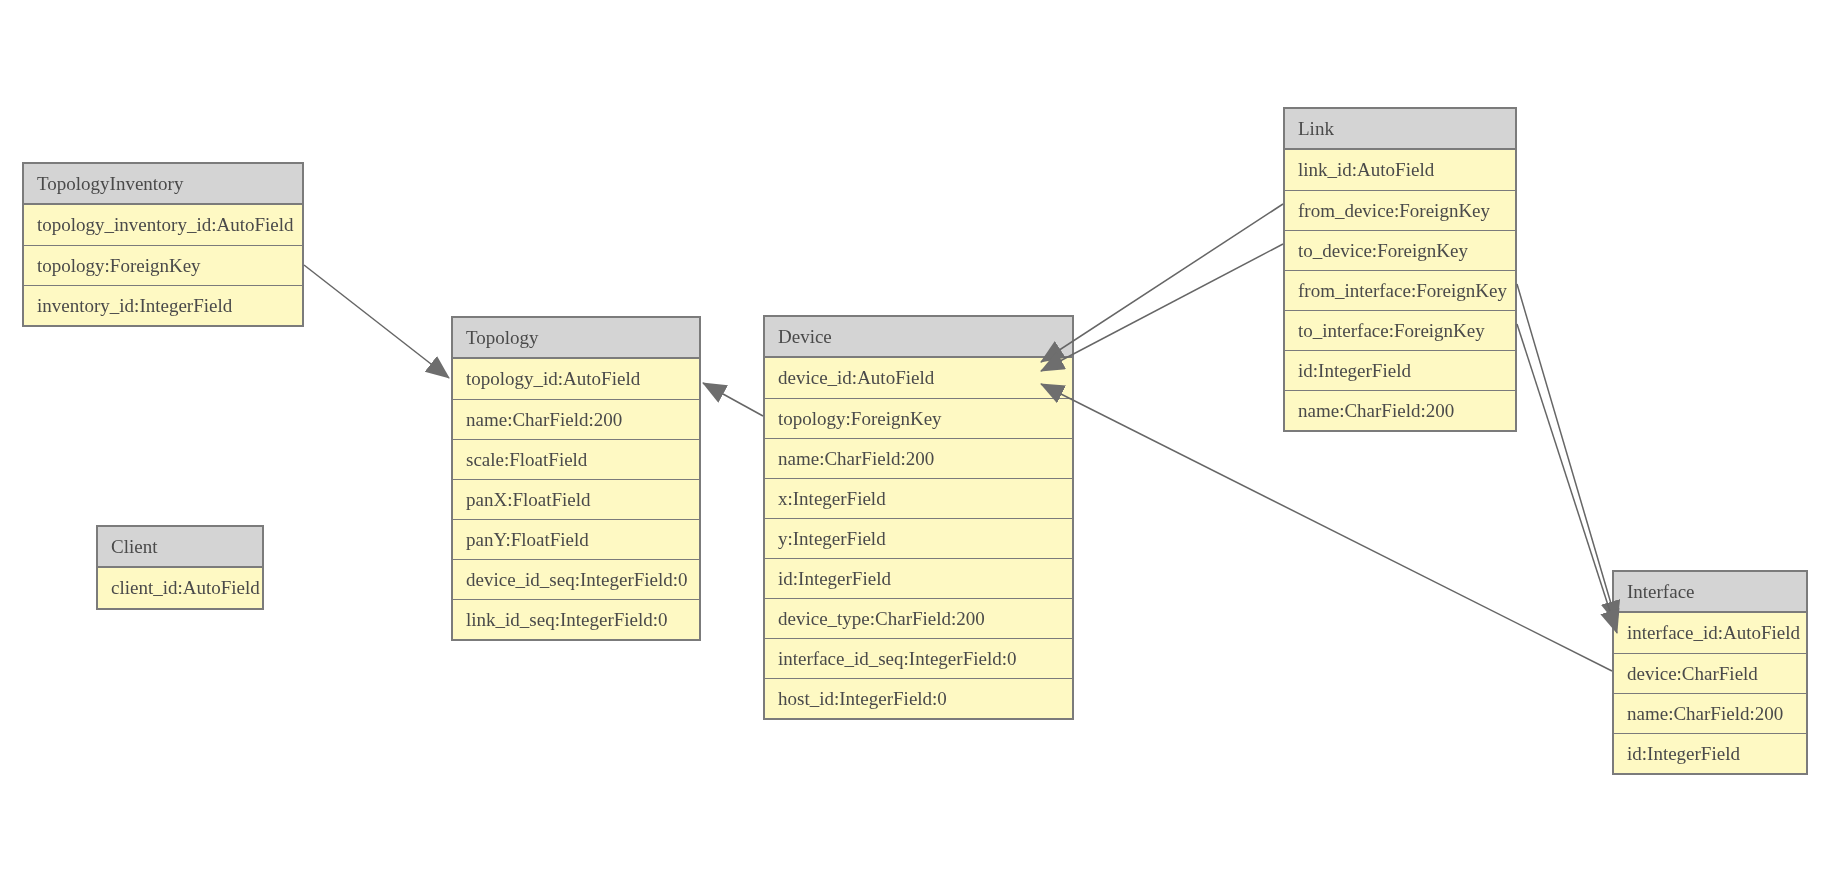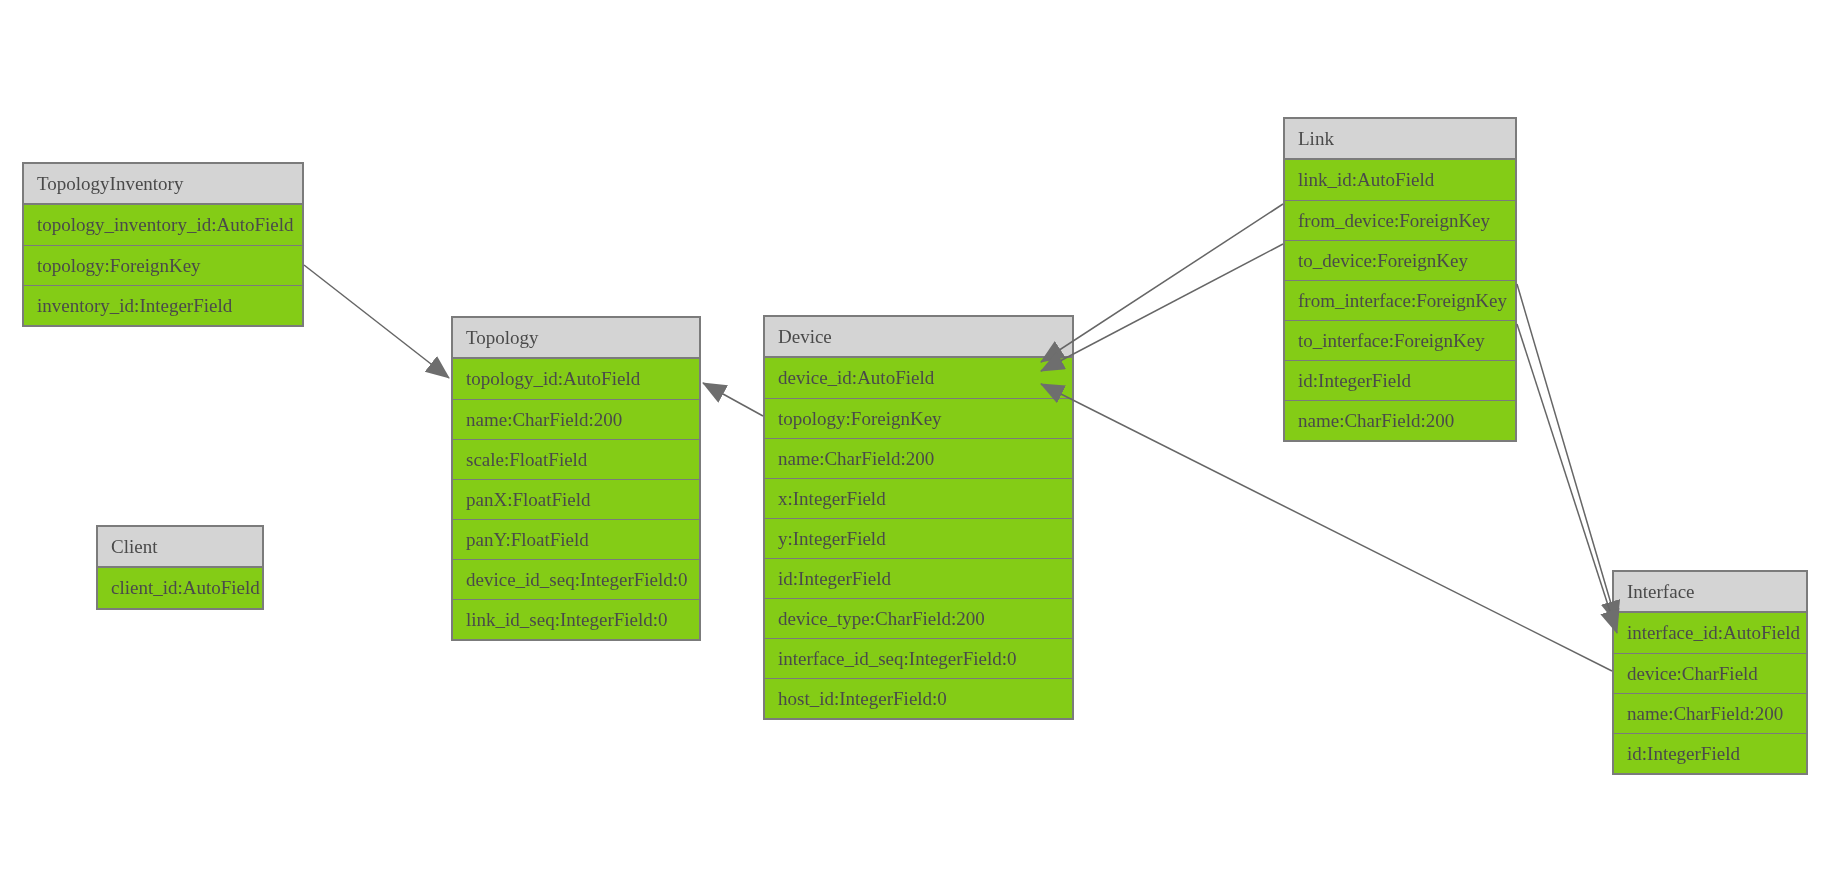--- a/index.html
+++ b/index.html
@@ -35,21 +35,21 @@
     background: var(--header-fill, #d4d4d4);
     border-bottom: 2px solid var(--border, #7b7b7b);
     box-sizing: border-box;
   }
   .entity-row {
     height: 40px;
     display: flex;
     align-items: center;
     padding-left: 13px;
     box-sizing: border-box;
-    background: #84cc16;
+    background: #fef9c3;
   }
   .entity-row + .entity-row {
     border-top: 1.5px solid var(--border, #7b7b7b);
   }
 </style>
 </head>
 <body>
 
 <div id="diagram" style="background: rgb(255, 255, 255);">
   <svg id="edges" viewBox="0 0 1824 874" xmlns="http://www.w3.org/2000/svg">
@@ -92,21 +92,21 @@
       <div class="entity-row">device_id:AutoField</div>
       <div class="entity-row">topology:ForeignKey</div>
       <div class="entity-row">name:CharField:200</div>
       <div class="entity-row">x:IntegerField</div>
       <div class="entity-row">y:IntegerField</div>
       <div class="entity-row">id:IntegerField</div>
       <div class="entity-row">device_type:CharField:200</div>
       <div class="entity-row">interface_id_seq:IntegerField:0</div>
       <div class="entity-row">host_id:IntegerField:0</div>
     </div>
-    <div class="entity" style="left: 1283px; top: 117px; width: 234px;">
+    <div class="entity" style="left: 1283px; top: 107px; width: 234px;">
       <div class="entity-header">Link</div>
       <div class="entity-row">link_id:AutoField</div>
       <div class="entity-row">from_device:ForeignKey</div>
       <div class="entity-row">to_device:ForeignKey</div>
       <div class="entity-row">from_interface:ForeignKey</div>
       <div class="entity-row">to_interface:ForeignKey</div>
       <div class="entity-row">id:IntegerField</div>
       <div class="entity-row">name:CharField:200</div>
     </div>
     <div class="entity" style="left: 1612px; top: 570px; width: 196px;">

